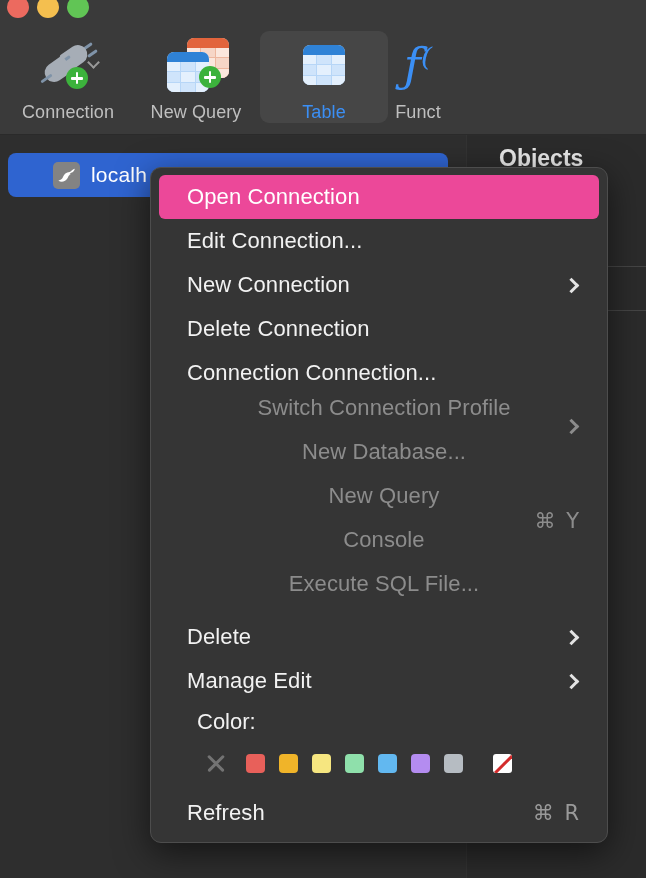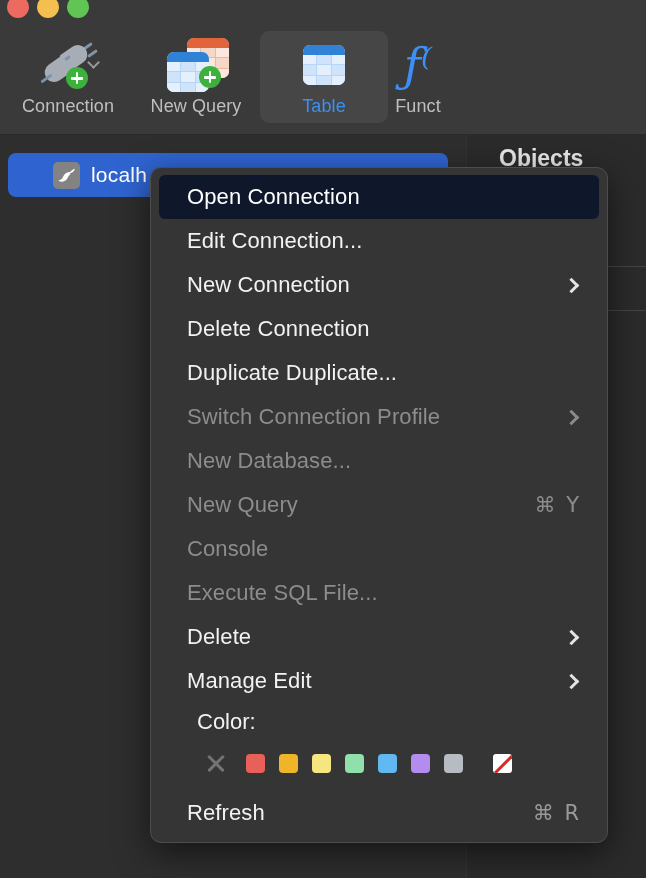--- a/index.html
+++ b/index.html
@@ -32,21 +32,21 @@
     background: #3a3a3a;
     display: flex; align-items: flex-start; padding-left: 4px;
   }
   .tb-item {
     width: 128px; height: 92px; margin-top: 3px;
     display: flex; flex-direction: column; align-items: center; justify-content: flex-start;
     border-radius: 9px; position: relative;
   }
   .tb-item.selected { background: #464646; }
   .tb-icon { height: 58px; display: flex; align-items: center; justify-content: center; position: relative; margin-top: 5px; }
-  .tb-label { font-size: 18px; color: #bfbfbf; letter-spacing: .1px; margin-top: 2px; }
+  .tb-label { font-size: 18px; color: #bfbfbf; letter-spacing: .1px; margin-top: 8px; }
   .tb-item.selected .tb-label { color: #3b8ff5; }
   .tb-item.clipped { width: 60px; overflow: hidden; }
   .tb-item.clipped .tb-label { white-space: nowrap; }
 
   
   .ico-plug { width: 56px; height: 52px; position: relative; }
   .plug-a, .plug-b {
     position: absolute; width: 26px; height: 19px; background: #a6adb6;
     border-radius: 13px 4px 4px 13px;
   }
@@ -144,22 +144,22 @@
     border-radius: 11px;
     padding: 7px 0 7px 0;
     box-shadow: 0 10px 34px rgba(0,0,0,.55);
   }
   .mi {
     position: relative; height: 44px; display: flex; align-items: center;
     padding: 0 18px 0 28px;
     color: #f2f2f2; font-size: 22px; letter-spacing: .1px;
     margin: 0 8px; border-radius: 6px;
   }
-  .mi.highlight { background: #0f172a; color: #ffffff; }
-  .mi.disabled { color: #8c8c8c; }
+  .mi.highlight { background: #ec4899; color: #ffffff; }
+  .mi.disabled { color: #8c8c8c; flex-direction: column; }
   .mi .shortcut {
     margin-left: auto; color: #9a9a9a; font-size: 21px;
     letter-spacing: 2px; font-family: "DejaVu Sans", sans-serif;
   }
   .mi.disabled .shortcut { color: #8c8c8c; }
   .submarker {
     margin-left: auto; width: 11px; height: 11px;
     border-right: 3px solid #e4e4e4; border-top: 3px solid #e4e4e4;
     transform: rotate(45deg); margin-right: 4px;
   }
@@ -319,21 +319,21 @@
       <span>Edit Connection...</span>
     </div>
     <div class="mi">
       <span>New Connection</span>
       <span class="submarker"></span>
     </div>
     <div class="mi">
       <span>Delete Connection</span>
     </div>
     <div class="mi">
-      <span>Duplicate Duplicate...</span>
+      <span>Connection Connection...</span>
     </div>
     <div class="mi disabled">
       <span>Switch Connection Profile</span>
       <span class="submarker"></span>
     </div>
     <div class="mi disabled">
       <span>New Database...</span>
     </div>
     <div class="mi disabled">
       <span>New Query</span>

